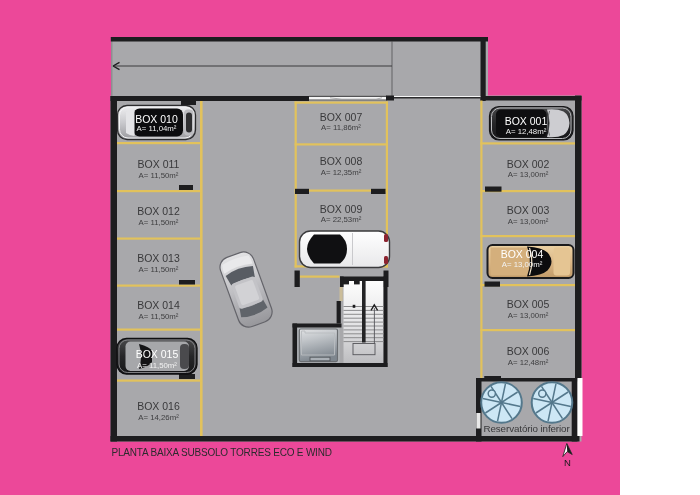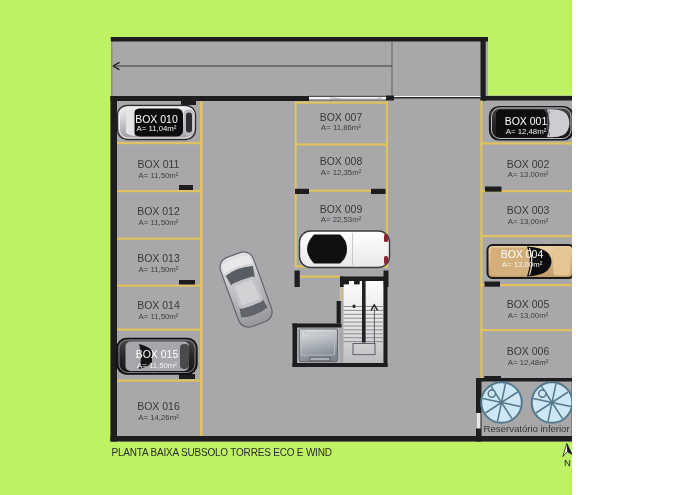--- a/index.html
+++ b/index.html
@@ -1,16 +1,16 @@
 <!DOCTYPE html>
 <html><head>
 <meta charset="utf-8">
 <style>
 html,body{margin:0;padding:0;background:#fff;}
-#wrap{position:relative;width:572px;height:495px;background:#bef264;overflow:hidden;}
+#wrap{position:relative;width:620px;height:495px;background:#ec4899;overflow:hidden;}
 svg{position:absolute;left:0;top:0;}
 text{font-family:"Liberation Sans",sans-serif;}
 .bl{font-size:10.5px;fill:#39393b;}
 .al{font-size:7.8px;fill:#3e3e40;}
 .wl{font-size:10.5px;fill:#ffffff;}
 .wa{font-size:7.8px;fill:#f2f2f2;}
 </style>
 </head>
 <body>
 <div id="wrap">

